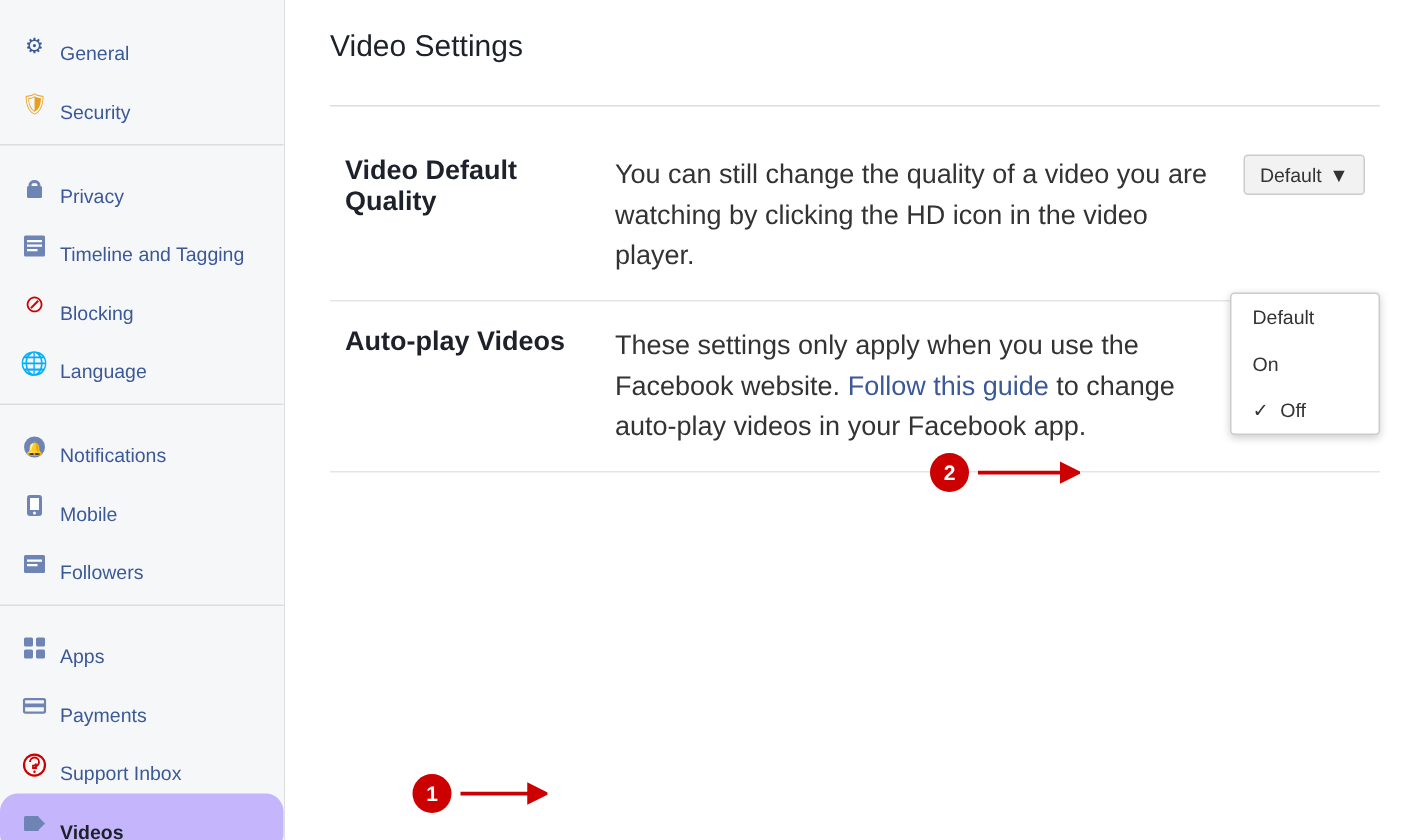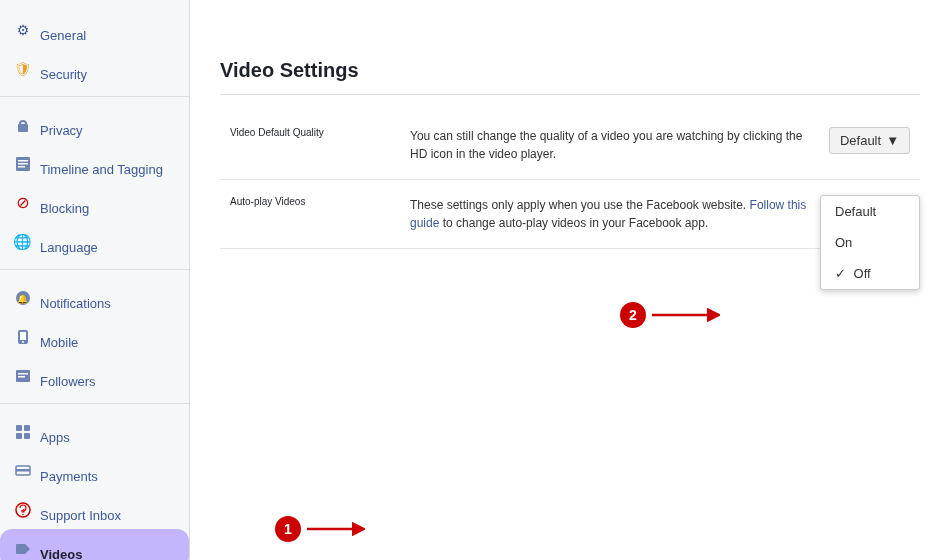--- a/index.html
+++ b/index.html
@@ -63,47 +63,46 @@
 
     
     .main {
       flex: 1;
       padding: 20px 30px;
       background: #fff;
       position: relative;
     }
     .page-title {
       font-size: 20px;
-      font-weight: bold;
+      font-weight: normal;
       color: #1d2129;
       margin-bottom: 16px;
-      padding-bottom: 12px;
+      padding-bottom: 27px;
       border-bottom: 1px solid #ddd;
-      margin-top: 39px;
     }
 
     .settings-table {
       width: 100%;
       border-collapse: collapse;
     }
     .settings-row {
       border-bottom: 1px solid #e5e5e5;
     }
     .settings-row td {
       padding: 16px 10px;
       vertical-align: top;
     }
     .settings-label {
-      font-weight: normal;
-      font-size: 10px;
+      font-weight: bold;
+      font-size: 18px;
       width: 180px;
       color: #1d2129;
     }
     .settings-desc {
-      font-size: 12px;
+      font-size: 18px;
       color: #333;
       line-height: 1.5;
       max-width: 560px;
     }
     .settings-desc a {
       color: #3b5998;
       text-decoration: none;
     }
     .settings-control {
       text-align: right;

